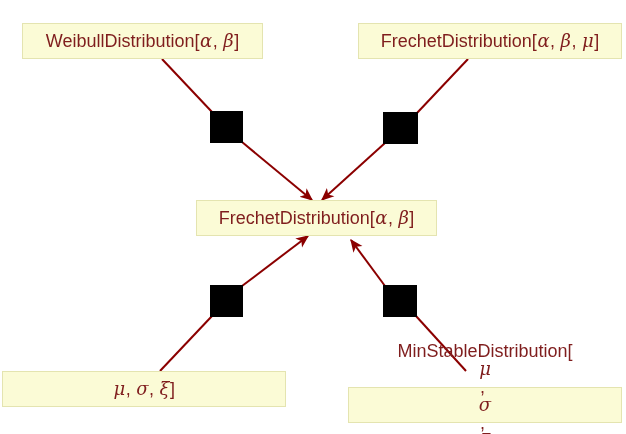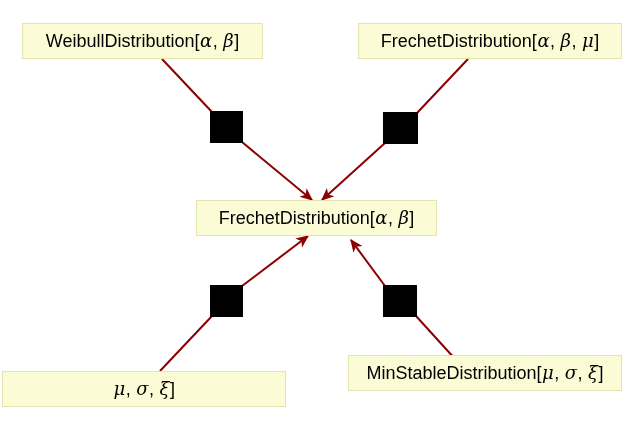--- a/index.html
+++ b/index.html
@@ -20,21 +20,21 @@
     left: 0;
     top: 0;
     width: 626px;
     height: 434px;
   }
   .node-box {
     position: absolute;
     box-sizing: border-box;
     background: #fbfbd6;
     border: 1px solid #e4e4b0;
-    color: #000000;
+    color: #7f1d1d;
     font-size: 18px;
     line-height: 1;
     display: flex;
     align-items: center;
     justify-content: center;
     white-space: nowrap;
     letter-spacing: 0px;
   }
   .node-box .greek {
     font-family: "DejaVu Serif", serif;
@@ -43,21 +43,21 @@
     padding: 0 0.5px;
   }
   .vertex-square {
     position: absolute;
     background: #000000;
   }
   .box-top-left   { left: 22px;  top: 23px;  width: 241px; height: 36px; }
   .box-top-right  { left: 358px; top: 23px;  width: 264px; height: 36px; }
   .box-center     { left: 196px; top: 200px; width: 241px; height: 36px; }
   .box-bottom-left  { left: 2px;   top: 371px; width: 284px; height: 36px; }
-  .box-bottom-right { left: 348px; top: 355px; width: 274px; height: 36px; }
+  .box-bottom-right { left: 348px; top: 387px; width: 274px; height: 36px; flex-direction: column; }
 
   .sq-top-left     { left: 210px; top: 111px; width: 33px; height: 32px; }
   .sq-top-right    { left: 383px; top: 112px; width: 35px; height: 32px; }
   .sq-bottom-left  { left: 210px; top: 285px; width: 33px; height: 32px; }
   .sq-bottom-right { left: 383px; top: 285px; width: 34px; height: 32px; }
 </style>
 </head>
 <body>
 
 <div id="canvas">

